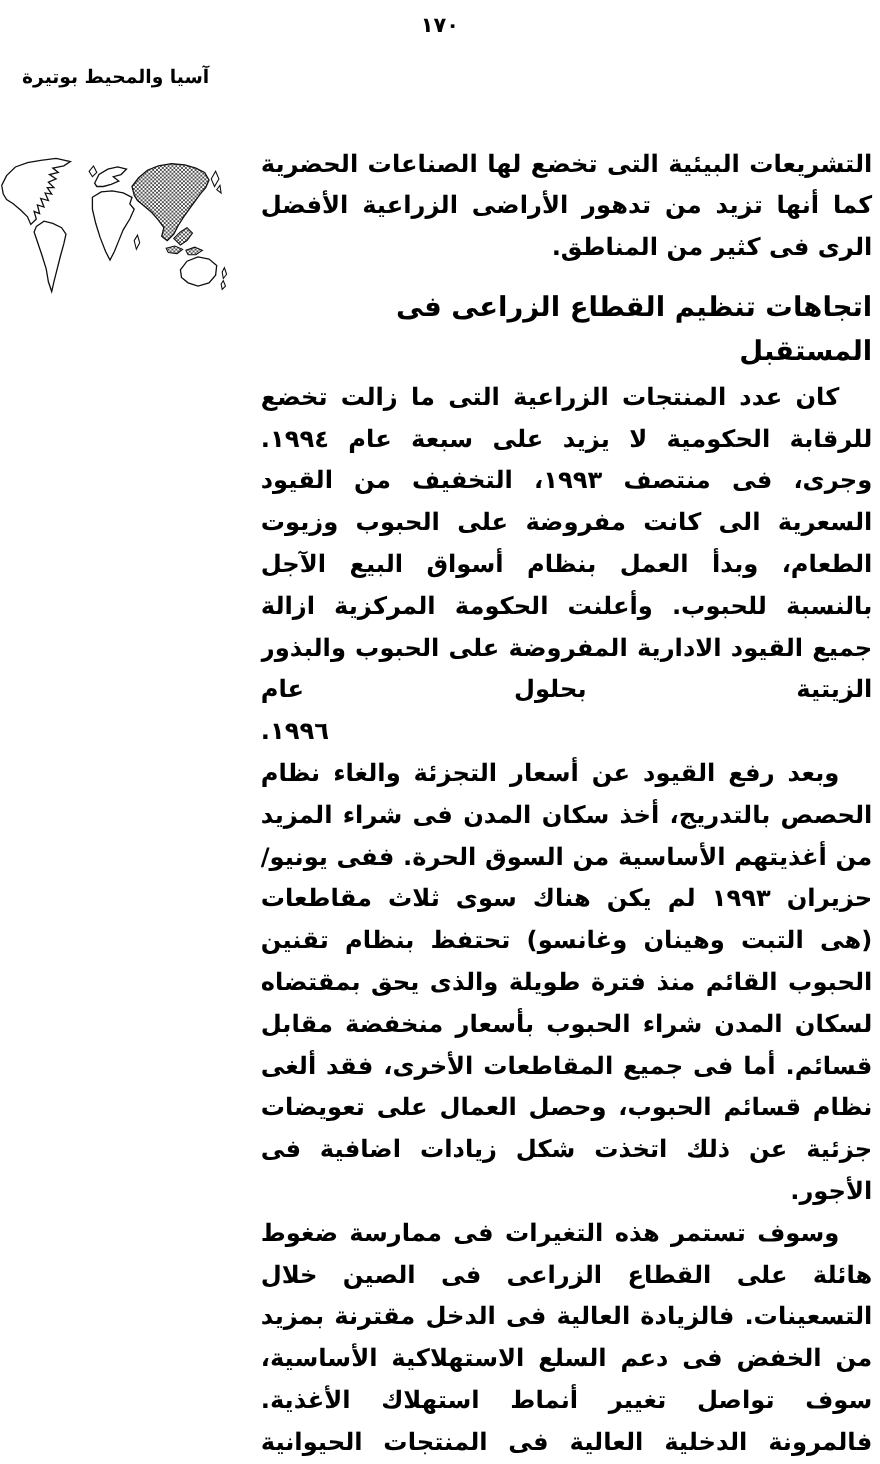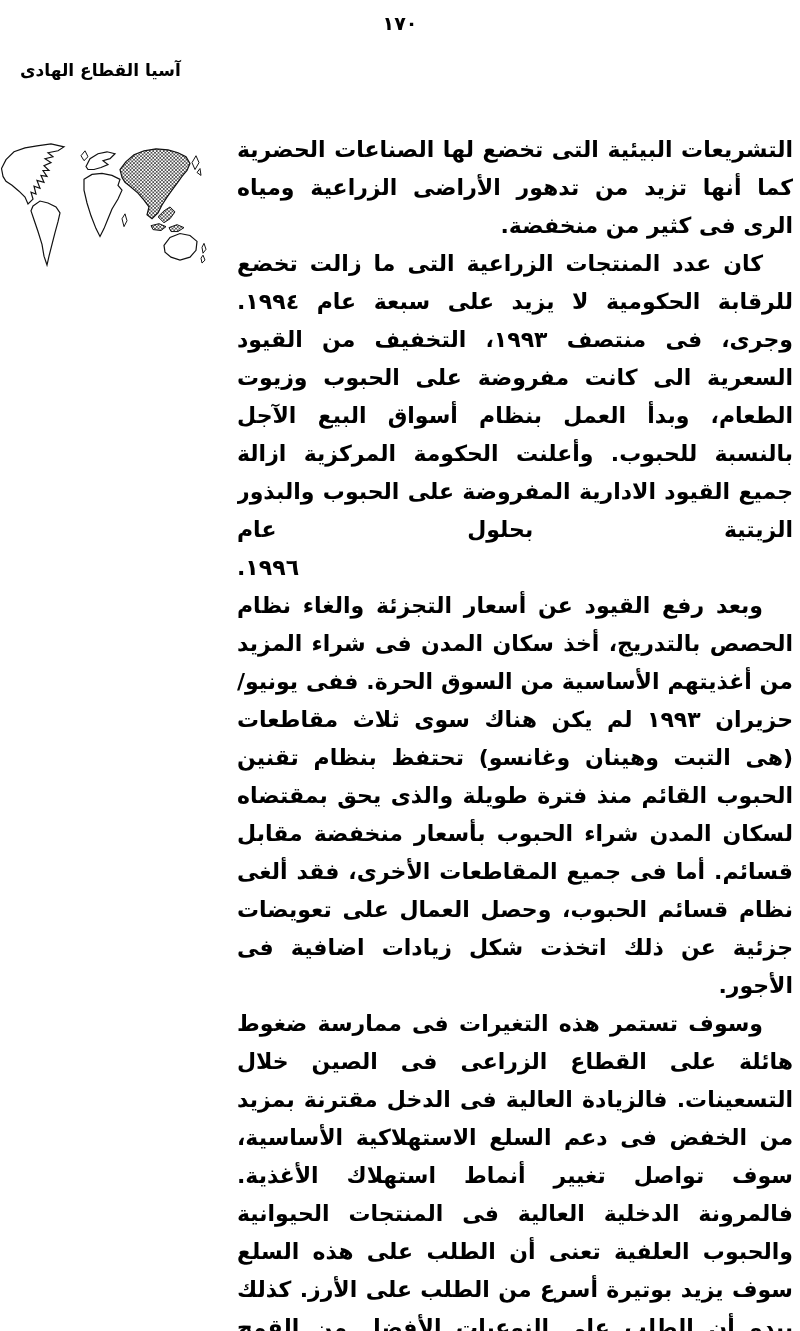--- a/index.html
+++ b/index.html
@@ -82,21 +82,21 @@
     direction: rtl;
   }
 </style>
 </head>
 <body>
 
 <div class="page">
 
   <div class="page-number">١٧٠</div>
 
-  <div class="running-header">آسيا القطاع الهادى</div>
+  <div class="running-header">آسيا والمحيط بوتيرة</div>
 
   <div class="map-wrap">
     <svg viewBox="0 0 230 130" preserveAspectRatio="none">
       <defs>
         <pattern id="xhatch" width="3.5" height="3.5" patternUnits="userSpaceOnUse">
           <path d="M0 3.5 L3.5 0 M0 0 L3.5 3.5" stroke="#222" stroke-width="0.7"></path>
         </pattern>
       </defs>
 
       <path d="M2 38 L0.5 30 L5 21 L13 13 L24 9 L36 7 L50 5 L63 8 L57 12 L47 14 L52 18 L44 20 L50 24 L43 27 L48 32 L42 32 L46 38 L40 37 L43 44 L36 42 L39 50 L33 48 L35 56 L30 54 L32 61 L27 66 L24 59 L18 53 L11 47 L5 43 Z" fill="none" stroke="#111" stroke-width="1.2"></path>
@@ -122,22 +122,23 @@
 
       <path d="M163 108 L169 100 L179 96 L189 98 L196 104 L195 113 L189 120 L179 123 L170 120 L164 115 Z" fill="none" stroke="#111" stroke-width="1.2"></path>
 
       <path d="M201 110 L203 106 L205 112 L202 116 Z" fill="none" stroke="#111" stroke-width="1"></path>
       <path d="M200 121 L202 118 L204 123 L201 126 Z" fill="none" stroke="#111" stroke-width="1"></path>
     </svg>
   </div>
 
   <div class="text-col">
 
-    <p class="body-par">التشريعات البيئية التى تخضع لها الصناعات الحضرية كما أنها تزيد من تدهور الأراضى الزراعية ومياه الرى فى كثير من منخفضة.</p>
+    <p class="body-par">التشريعات البيئية التى تخضع لها الصناعات الحضرية كما أنها تزيد من تدهور الأراضى الزراعية الأفضل الرى فى كثير من المناطق.</p>
 
+    <p class="section-heading">اتجاهات تنظيم القطاع الزراعى فى المستقبل</p>
 
     <p class="body-par indent-first force-justify-last">كان عدد المنتجات الزراعية التى ما زالت تخضع للرقابة الحكومية لا يزيد على سبعة عام ١٩٩٤. وجرى، فى منتصف ١٩٩٣، التخفيف من القيود السعرية الى كانت مفروضة على الحبوب وزيوت الطعام، وبدأ العمل بنظام أسواق البيع الآجل بالنسبة للحبوب. وأعلنت الحكومة المركزية ازالة جميع القيود الادارية المفروضة على الحبوب والبذور الزيتية بحلول عام</p>
     <p class="trailing-line">١٩٩٦.</p>
 
     <p class="body-par indent-first">وبعد رفع القيود عن أسعار التجزئة والغاء نظام الحصص بالتدريج، أخذ سكان المدن فى شراء المزيد من أغذيتهم الأساسية من السوق الحرة. ففى يونيو/ حزيران ١٩٩٣ لم يكن هناك سوى ثلاث مقاطعات (هى التبت وهينان وغانسو) تحتفظ بنظام تقنين الحبوب القائم منذ فترة طويلة والذى يحق بمقتضاه لسكان المدن شراء الحبوب بأسعار منخفضة مقابل قسائم. أما فى جميع المقاطعات الأخرى، فقد ألغى نظام قسائم الحبوب، وحصل العمال على تعويضات جزئية عن ذلك اتخذت شكل زيادات اضافية فى الأجور.</p>
 
     <p class="body-par indent-first">وسوف تستمر هذه التغيرات فى ممارسة ضغوط هائلة على القطاع الزراعى فى الصين خلال التسعينات. فالزيادة العالية فى الدخل مقترنة بمزيد من الخفض فى دعم السلع الاستهلاكية الأساسية، سوف تواصل تغيير أنماط استهلاك الأغذية. فالمرونة الدخلية العالية فى المنتجات الحيوانية والحبوب العلفية تعنى أن الطلب على هذه السلع سوف يزيد بوتيرة أسرع من الطلب على الأرز. كذلك يبدو أن الطلب على النوعيات الأفضل من القمح والفاكهة والخضر والأرز اليابانى فى ازدياد.</p>
 
   </div>
 

